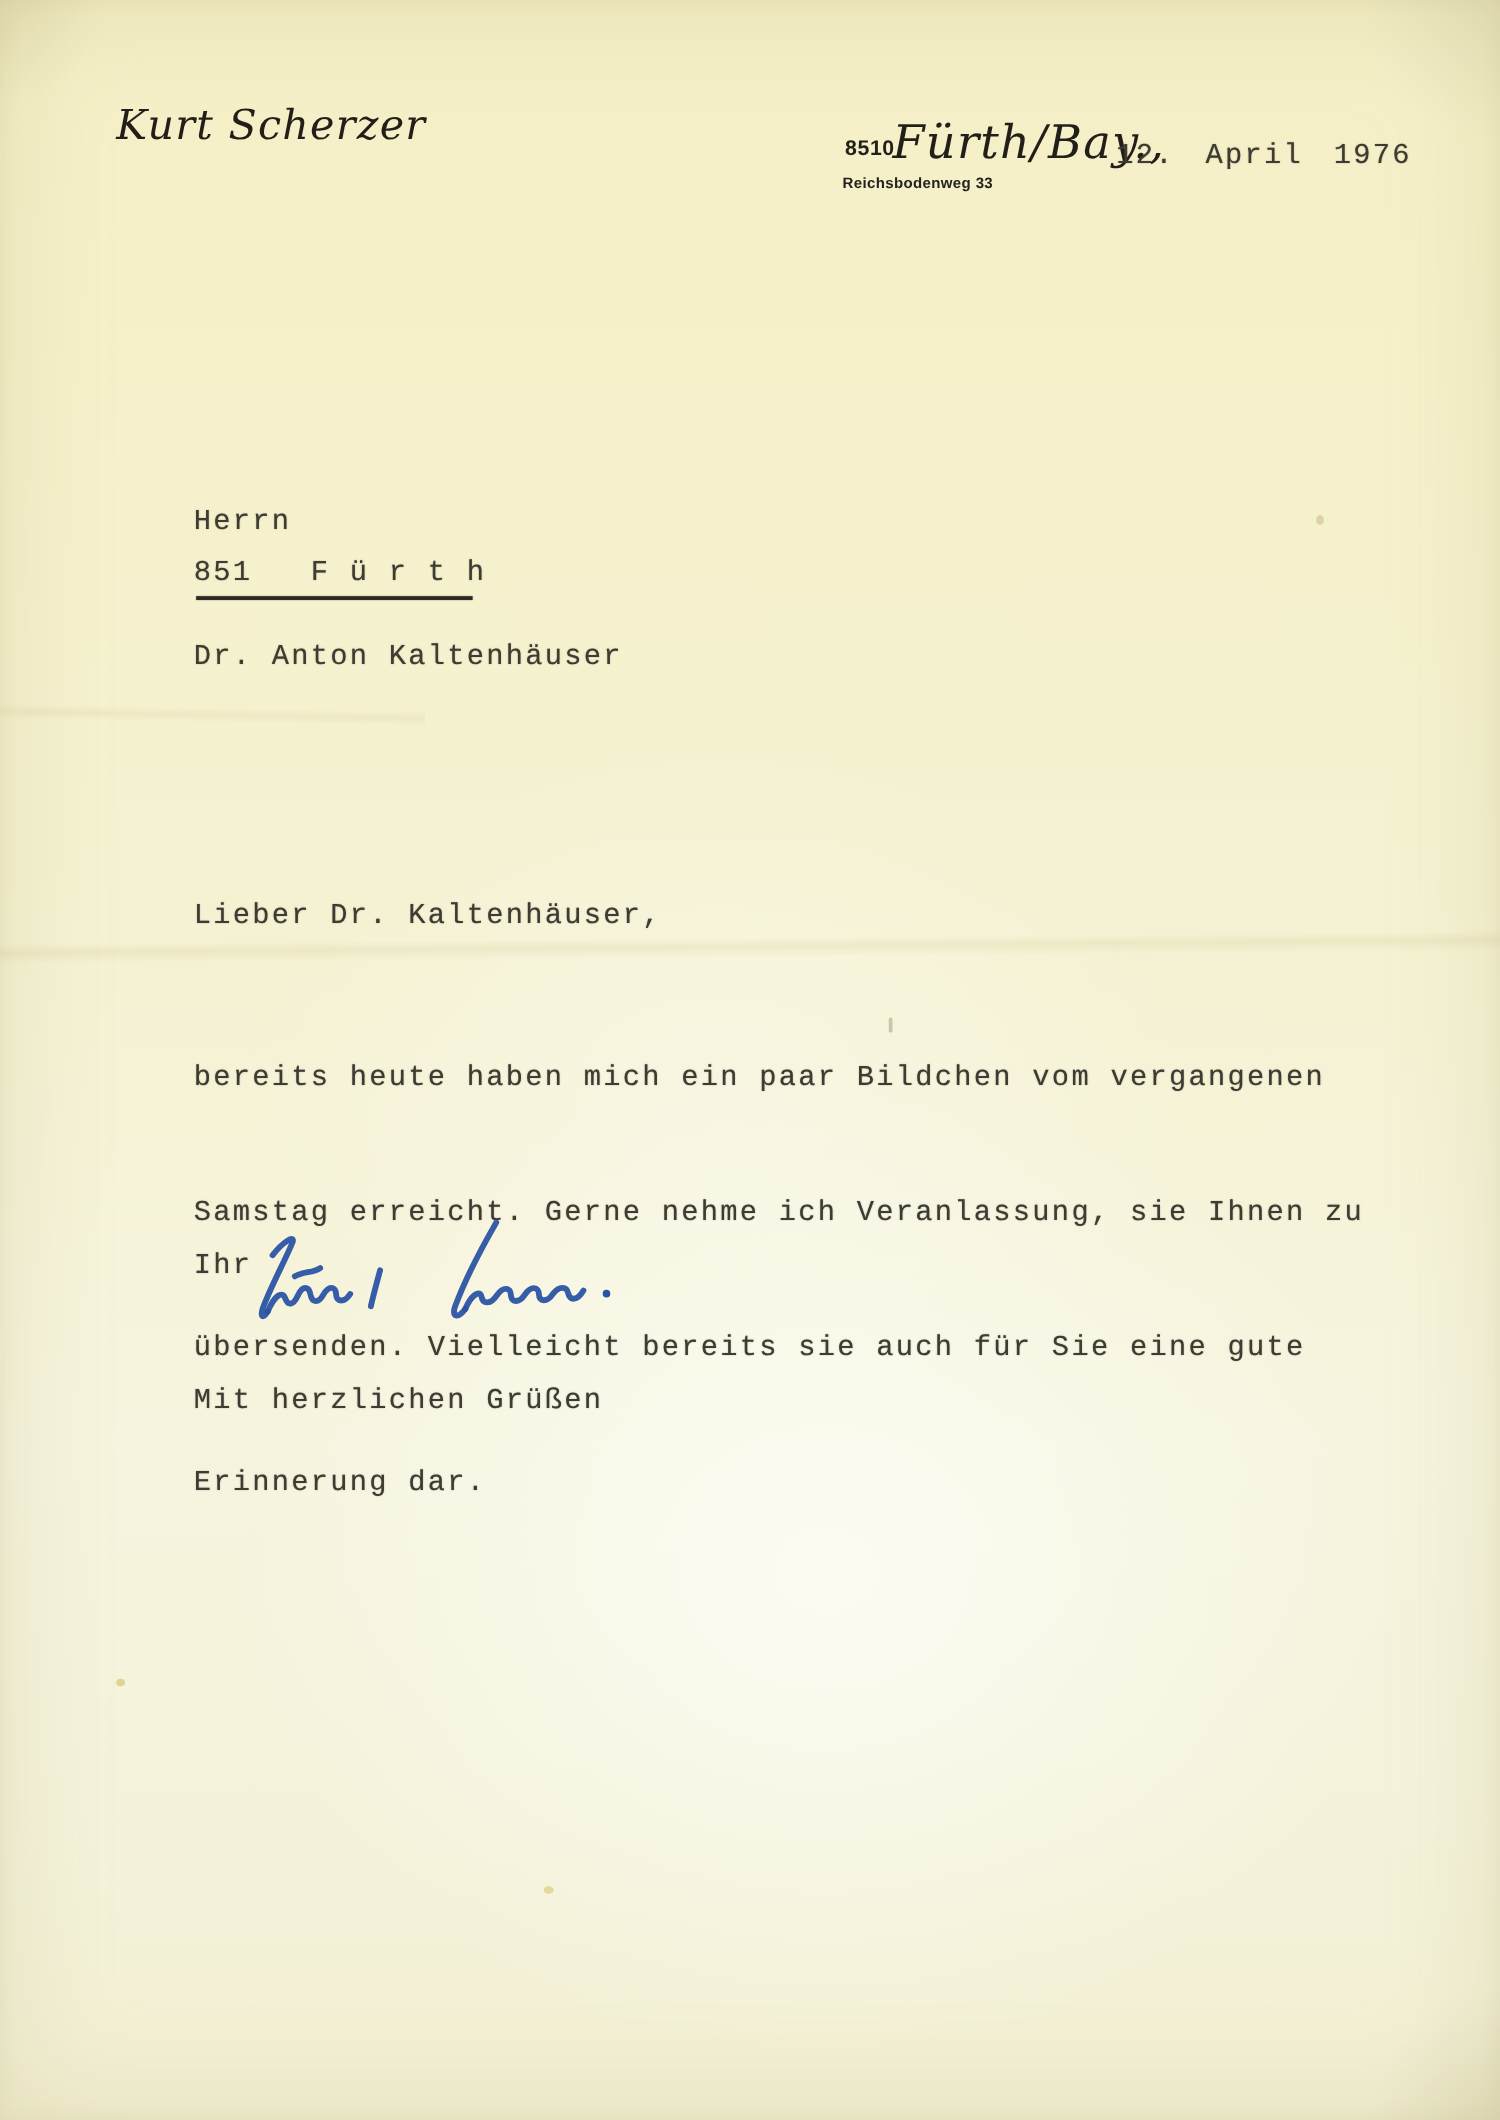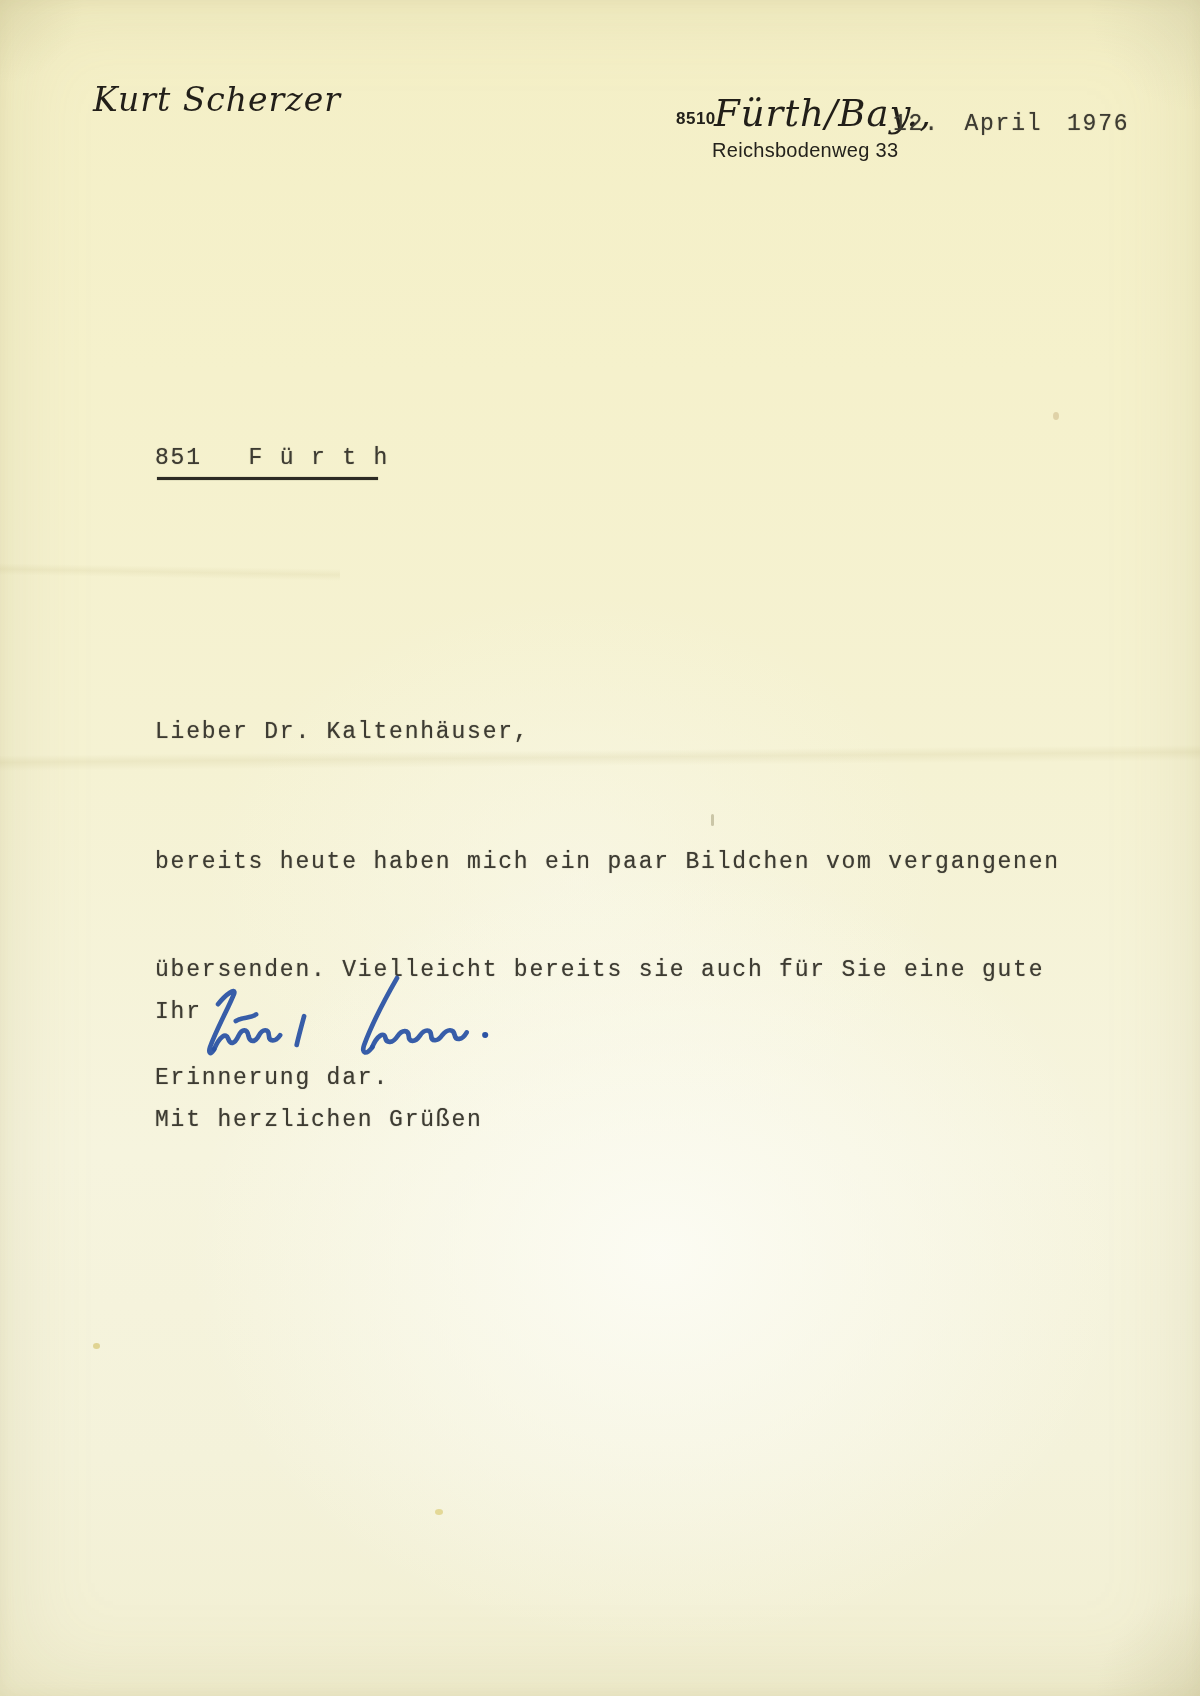--- a/index.html
+++ b/index.html
@@ -30,21 +30,21 @@
   .script{
     font-family:"DejaVu Serif","Liberation Serif",serif;
     font-style:italic;
     color:var(--letterhead_ink);
     letter-spacing:1px;
   }
   .sender-name{left:93px;top:80px;font-size:33px;font-weight:500;}
   .hdr-zip{left:676px;top:109px;font-family:"Liberation Sans","DejaVu Sans",sans-serif;font-weight:bold;font-size:17px;color:#23211b;letter-spacing:0.5px;}
   .hdr-city{left:714px;top:92px;font-size:37px;font-weight:500;}
   .hdr-date{left:893px;top:106px;font-size:20px;letter-spacing:1.8px;word-spacing:9px;color:var(--typewriter_ink);white-space:pre;text-shadow:0 0 1px rgba(58,56,46,0.55);}
-  .hdr-street{left:712px;top:139px;font-family:"Liberation Sans","DejaVu Sans",sans-serif;font-weight:normal;font-size:20px;color:#24221c;letter-spacing:0.3px;}
+  .hdr-street{left:674px;top:139px;font-family:"Liberation Sans","DejaVu Sans",sans-serif;font-weight:bold;font-size:12px;color:#24221c;letter-spacing:0.3px;}
   
   .tw{
     font-size:23px;
     letter-spacing:1.8px;
     line-height:36px;
     color:var(--typewriter_ink);
     text-shadow:0 0 1px rgba(58,56,46,0.55);
     white-space:pre;
   }
   .recipient{left:155px;top:327px;}
@@ -73,27 +73,32 @@
 
 <div class="page">
 
   <div class="abs script sender-name">Kurt Scherzer</div>
 
   <div class="abs hdr-zip">8510</div>
   <div class="abs script hdr-city">Fürth/Bay.,</div>
   <div class="abs tw hdr-date">12. April 1976</div>
   <div class="abs hdr-street">Reichsbodenweg 33</div>
 
+  <div class="abs tw recipient">
+    <div>Herrn</div>
+    <div>Dr. Anton Kaltenhäuser</div>
+  </div>
   <div class="abs tw recipient-city">851   F ü r t h</div>
   <div class="abs address-underline"></div>
 
   <div class="abs tw greeting">Lieber Dr. Kaltenhäuser,</div>
 
   <div class="abs tw paragraph">
     <div>bereits heute haben mich ein paar Bildchen vom vergangenen</div>
+    <div>Samstag erreicht. Gerne nehme ich Veranlassung, sie Ihnen zu</div>
     <div>übersenden. Vielleicht bereits sie auch für Sie eine gute</div>
     <div>Erinnerung dar.</div>
   </div>
 
   <div class="abs tw closing">
     <div>Ihr</div>
     <div>Mit herzlichen Grüßen</div>
   </div>
 
   <svg class="abs signature-svg" viewBox="0 0 300 80" aria-label="signature">

